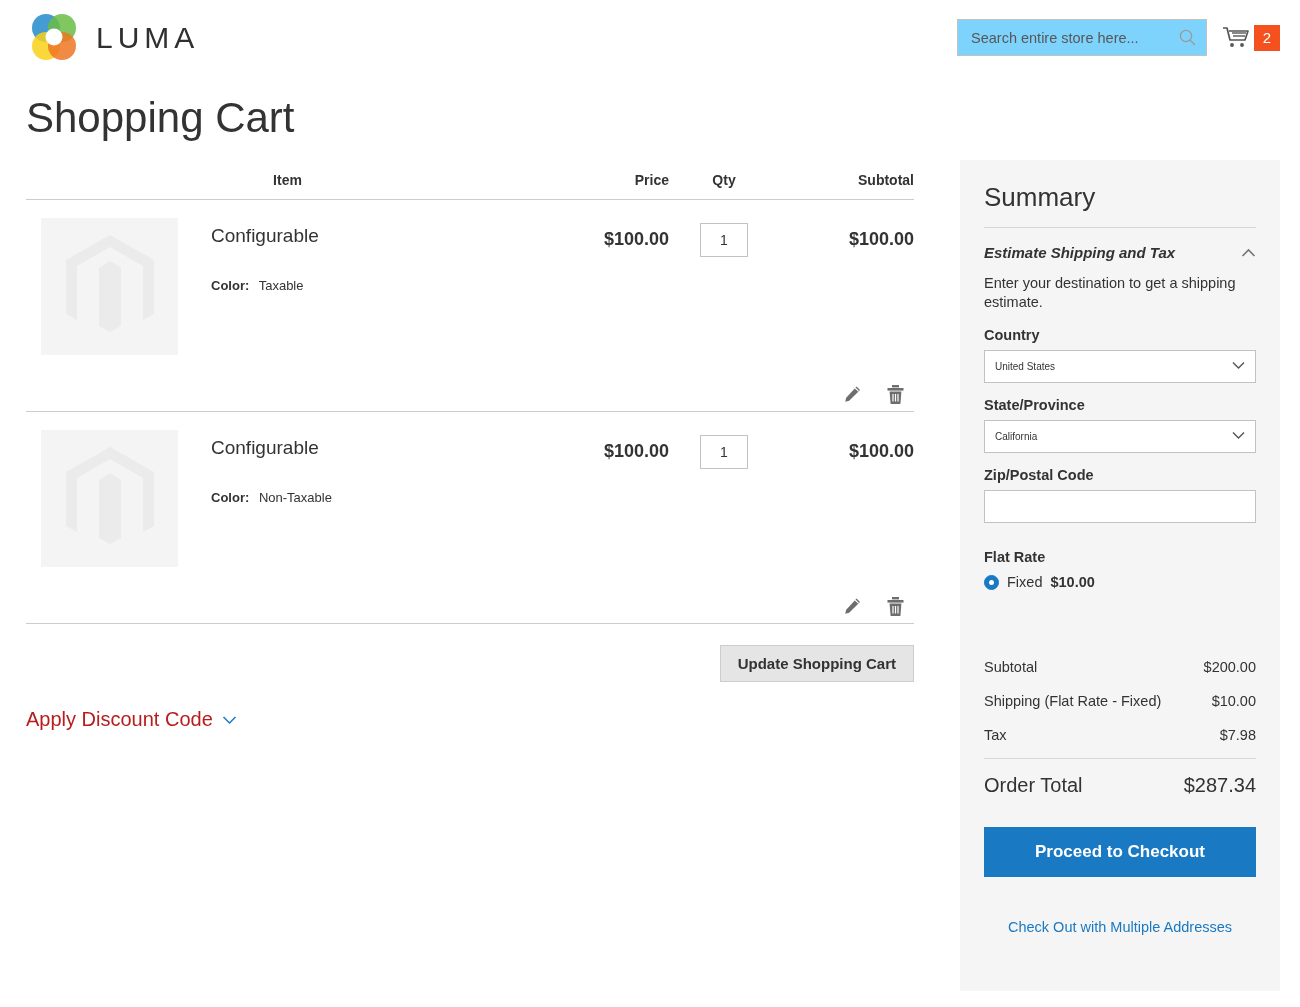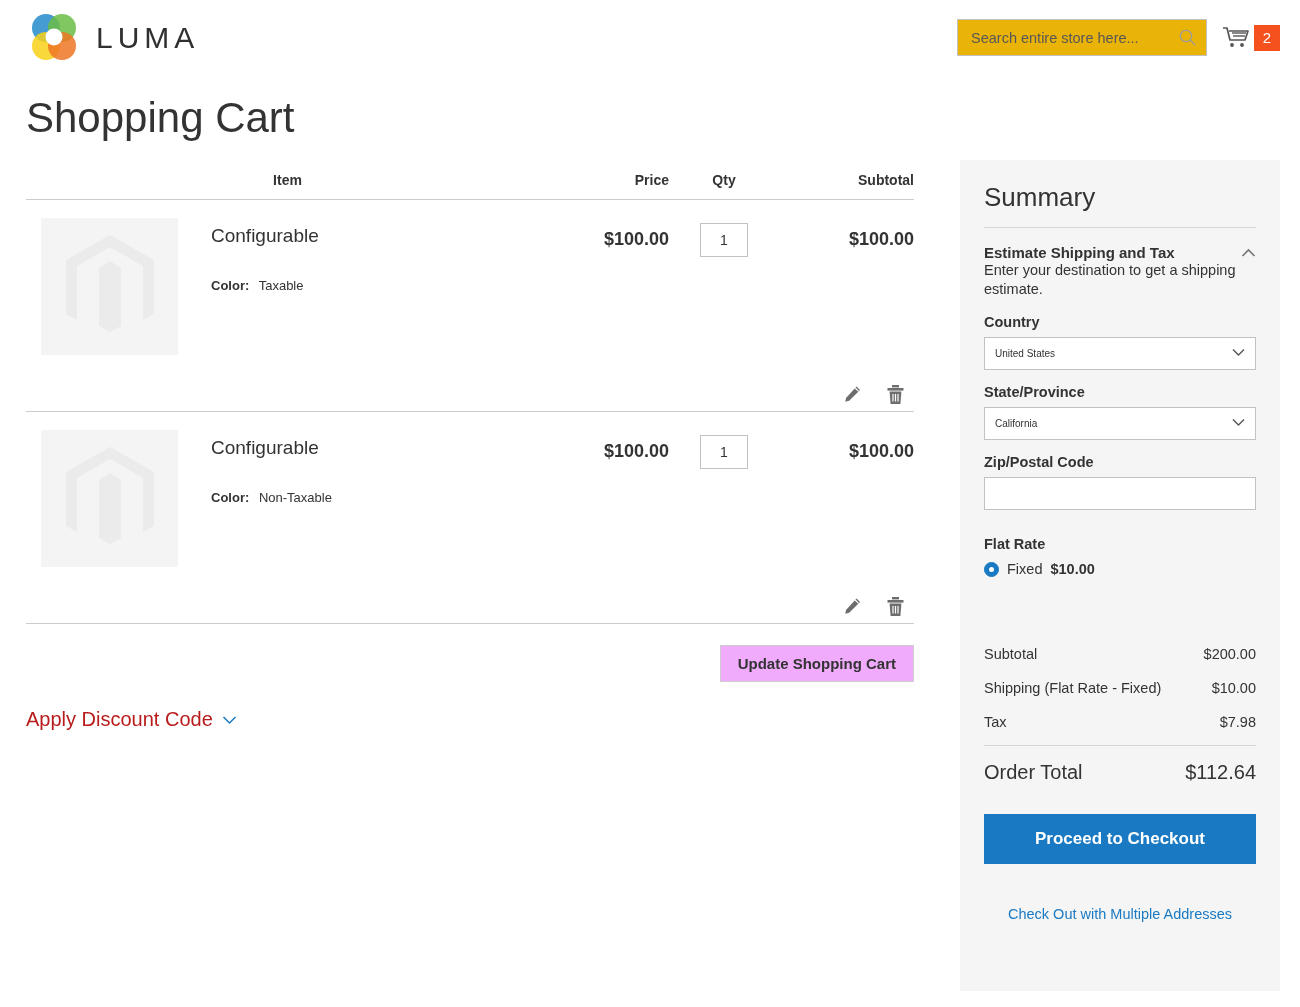--- a/index.html
+++ b/index.html
@@ -39,21 +39,21 @@
     right: 20px;
     top: 19px;
     display: flex;
     align-items: center;
     gap: 14px;
   }
   .search-box {
     width: 250px;
     height: 37px;
     border: 1px solid #c2c2c2;
-    background: #eab308;
+    background: #7dd3fc;
     display: flex;
     align-items: center;
     padding: 0 6px 0 11px;
   }
   .search-input {
     flex: 1;
     border: none;
     outline: none;
     font-size: 14.5px;
     color: #575757;
@@ -183,21 +183,21 @@
     width: 20px; height: 22px;
     display: flex; align-items: center; justify-content: center;
   }
 
   .cart-actions {
     display: flex;
     justify-content: flex-end;
     padding-top: 21px;
   }
   .btn-update {
-    background: #f0abfc;
+    background: #e5e5e5;
     border: 1px solid #cdcdcd;
     color: #333;
     font-size: 15px;
     font-weight: bold;
     padding: 9px 17px;
     cursor: pointer;
     font-family: "Liberation Sans", sans-serif;
   }
   .discount-toggle {
     margin-top: 26px;
@@ -226,20 +226,22 @@
     color: #333;
     margin: 0 0 16px 0;
     padding-bottom: 14px;
     border-bottom: 1px solid #d6d6d6;
   }
   .estimate-head {
     display: flex;
     align-items: center;
     justify-content: space-between;
     cursor: pointer;
+    margin-bottom: 13px;
+    font-style: italic;
   }
   .estimate-head .t { font-size: 15px; font-weight: bold; color: #333; }
   .estimate-note {
     font-size: 14.5px;
     color: #333;
     line-height: 1.32;
     margin-bottom: 15px;
   }
   .fld-label {
     display: block;
@@ -533,21 +535,21 @@
       <div class="tot-row">
         <span>Shipping (Flat Rate - Fixed)</span>
         <span>$10.00</span>
       </div>
       <div class="tot-row">
         <span>Tax</span>
         <span>$7.98</span>
       </div>
       <div class="tot-grand">
         <span>Order Total</span>
-        <span>$112.64</span>
+        <span>$287.34</span>
       </div>
     </div>
 
     <button class="btn-checkout">Proceed to Checkout</button>
     <a class="multi-link">Check Out with Multiple Addresses</a>
   </div>
 
 </div>
 
 </body></html>

